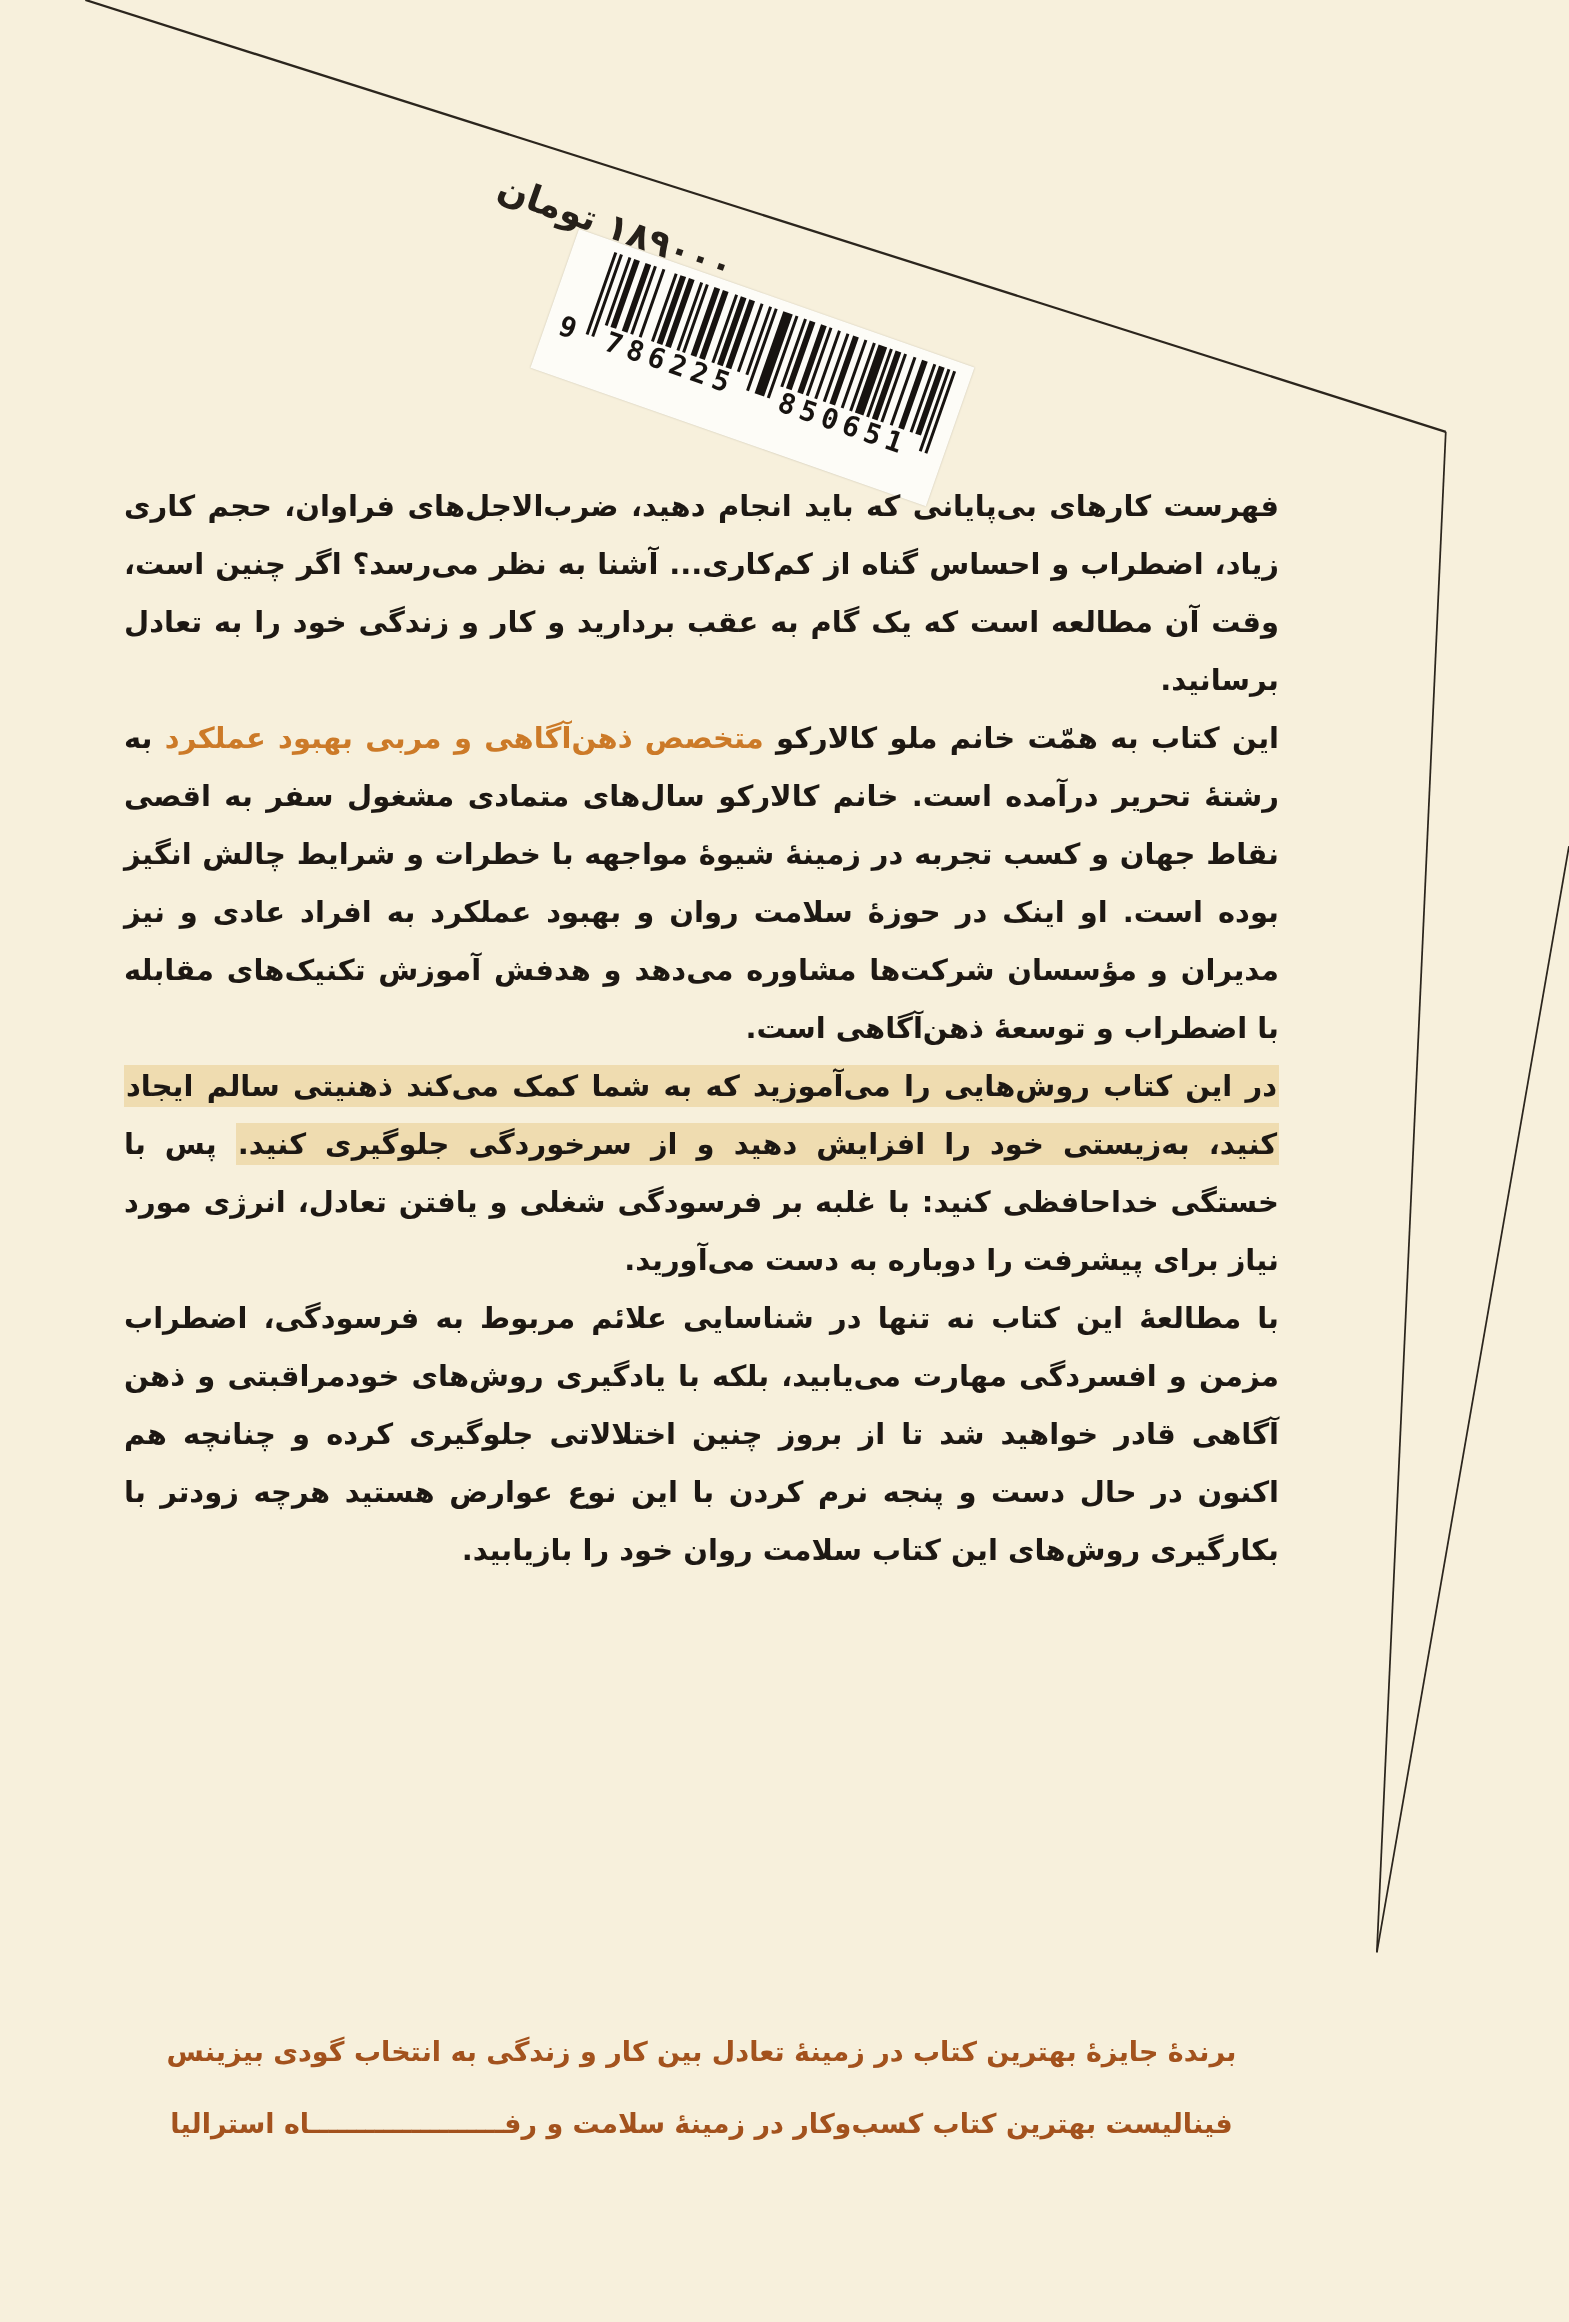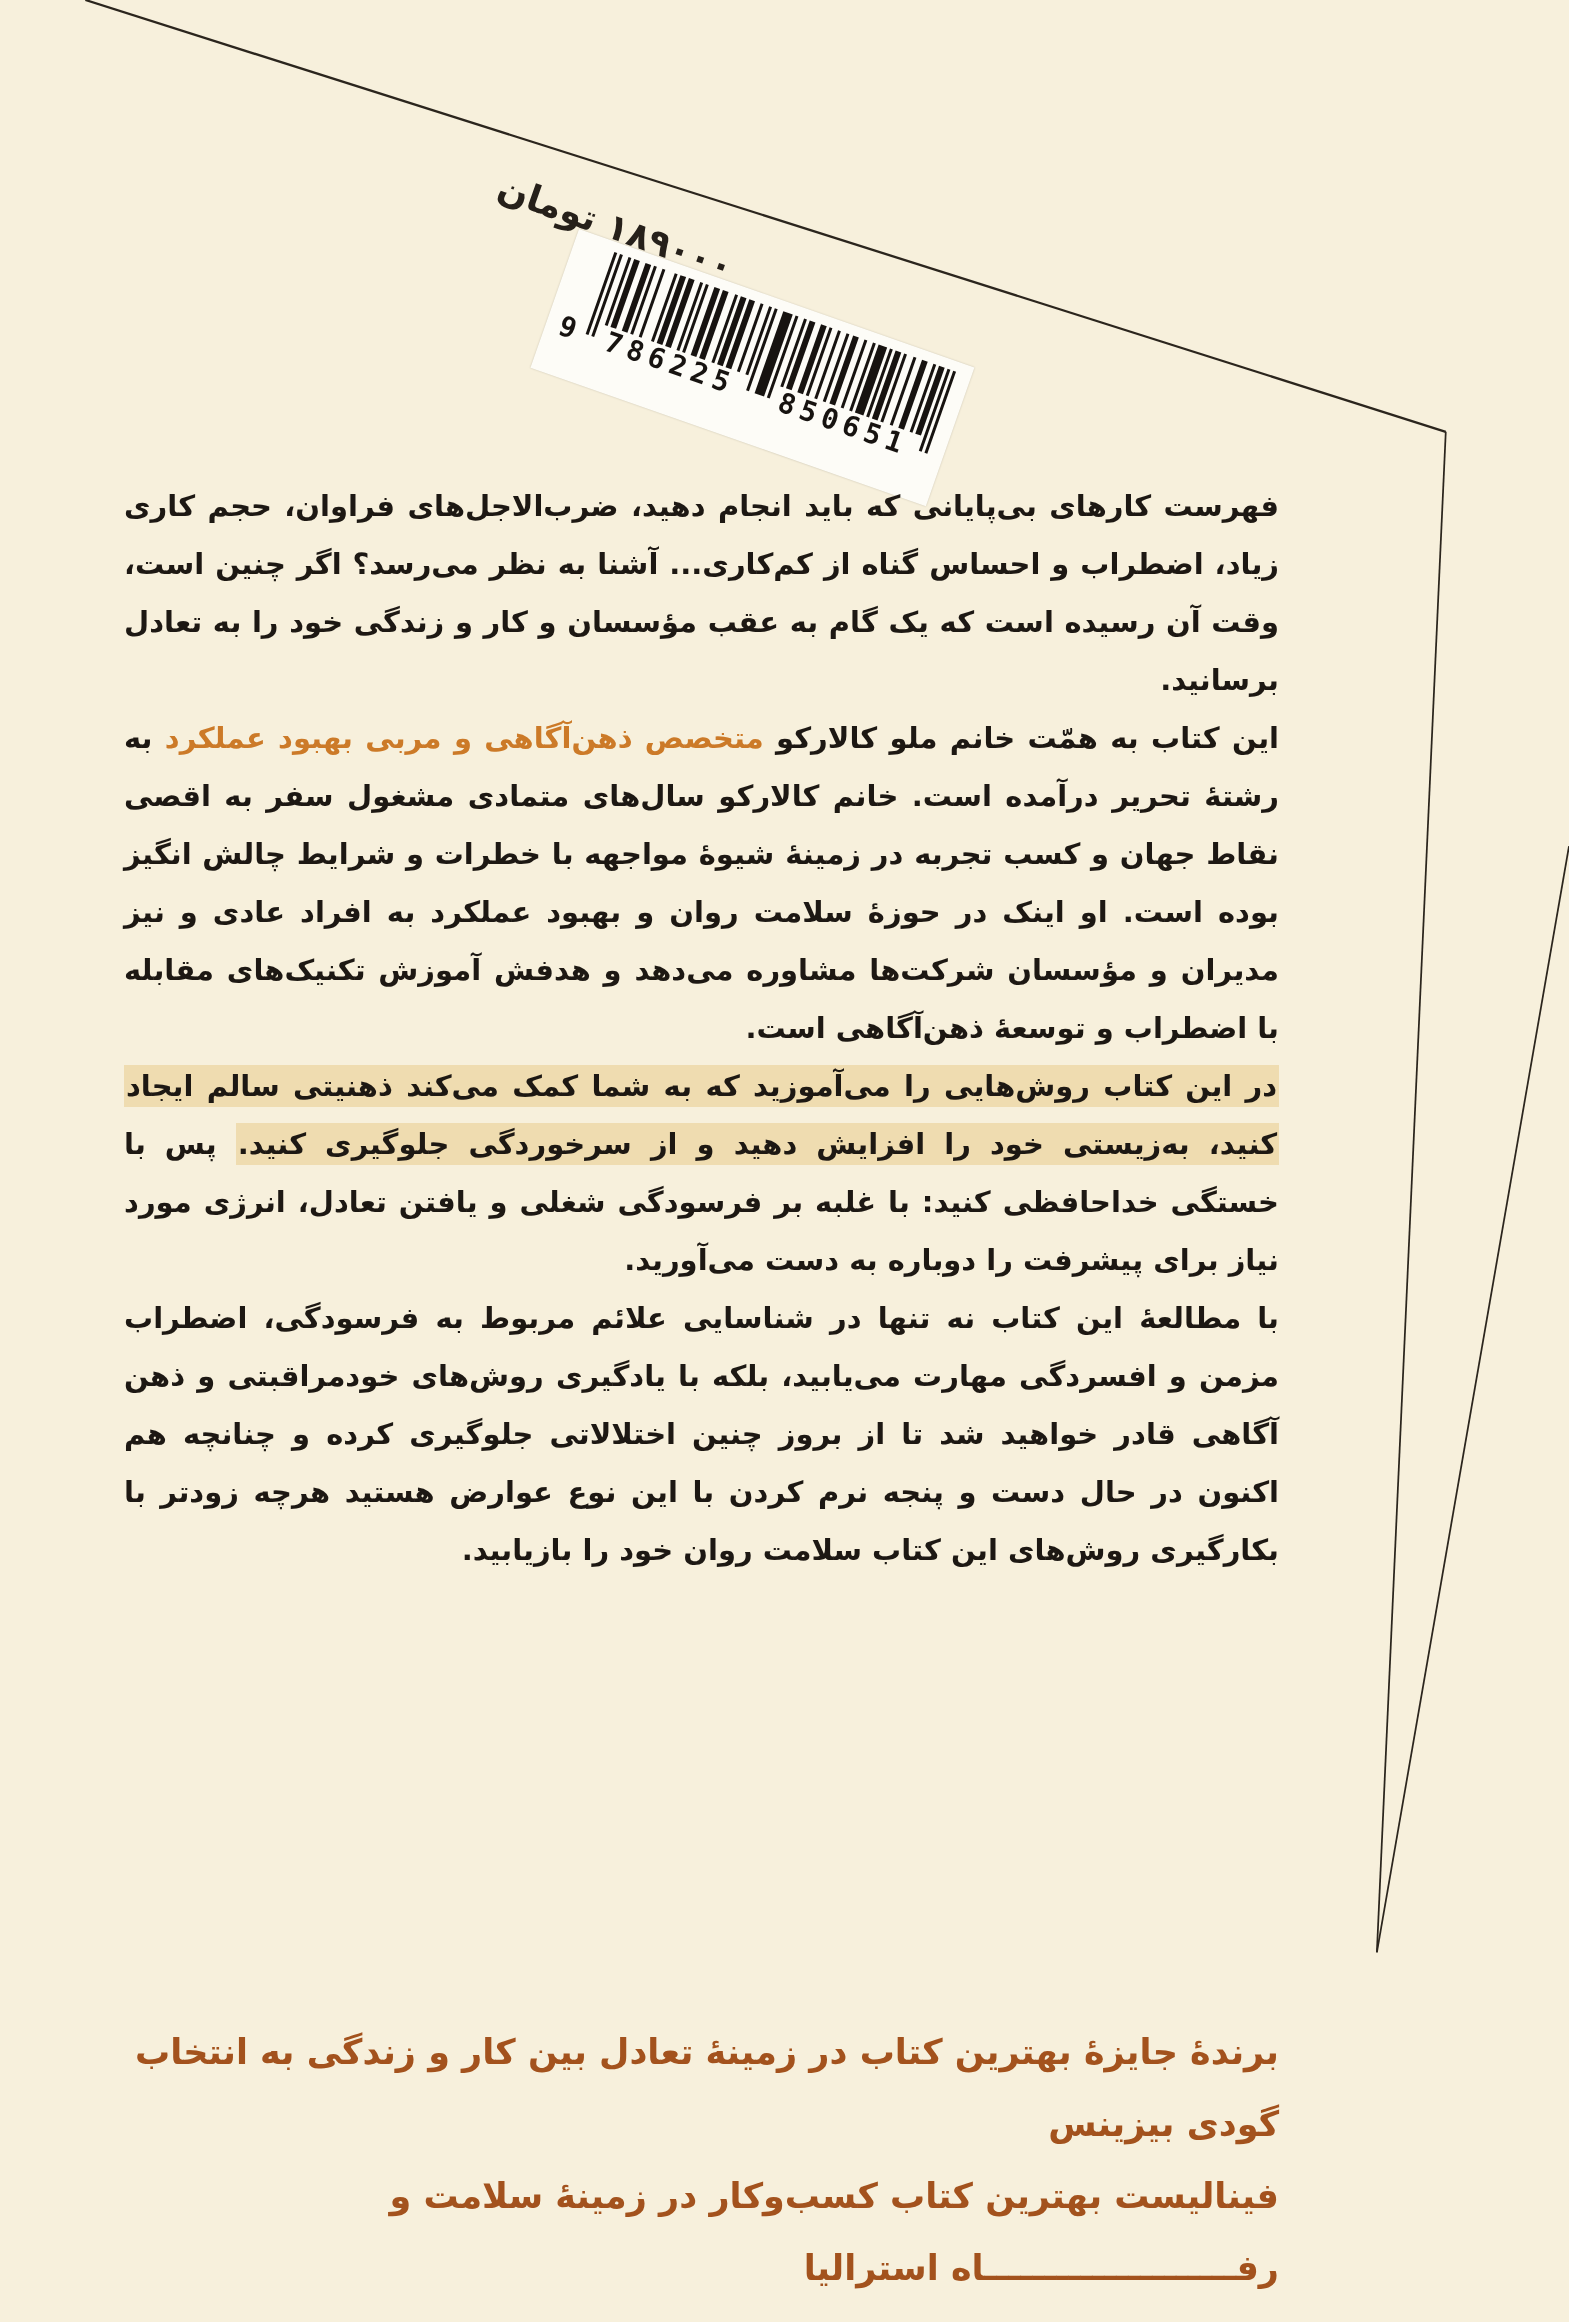--- a/index.html
+++ b/index.html
@@ -78,21 +78,22 @@
   .seg-gold{color:var(--accent-gold,#8f7122);}
   .seg-orange{color:var(--accent-orange,#cc7a28);}
   .seg-highlight{background:var(--highlight,#efdcb0);box-decoration-break:clone;-webkit-box-decoration-break:clone;padding:3.9px 1.9px;}
 
   
   .footer{
     position:absolute;
     left:124px;top:2016px;
     width:1155px;
     direction:rtl;
-    font-size:35px;font-weight:700;
+    text-align:center;
+    font-size:27px;font-weight:700;
     line-height:72px;
     color:var(--footer-orange,#a3521d);
   }
 </style>
 </head>
 <body>
 
 <div class="cover" style="--bg: #f7f0dc; --accent-gold: #8f7122; --accent-orange: #cc7a28; --highlight: #efdcb0; --footer-orange: #a3521d;">
 
   <svg class="fold-lines" viewBox="0 0 1617 2393" preserveAspectRatio="none" aria-hidden="true">
@@ -188,21 +189,21 @@
         <div class="bar guard" style="flex: 1 1 0px;"></div>
       </div>
     <div class="digits">
       <span class="d-prefix">9</span>
       <span class="d-group">786225</span>
       <span class="d-group">850651</span>
     </div>
   </div>
 
   <div class="text-block" id="paragraphs">
-      <p><span class="seg seg-plain">فهرست کارهای بی‌پایانی که باید انجام دهید، ضرب‌الاجل‌های فراوان، حجم کاری زیاد، اضطراب و احساس گناه از کم‌کاری... آشنا به نظر می‌رسد؟ اگر چنین است، وقت آن رسیده است که یک گام به عقب مؤسسان و کار و زندگی خود را به تعادل برسانید.</span></p>
+      <p><span class="seg seg-plain">فهرست کارهای بی‌پایانی که باید انجام دهید، ضرب‌الاجل‌های فراوان، حجم کاری زیاد، اضطراب و احساس گناه از کم‌کاری... آشنا به نظر می‌رسد؟ اگر چنین است، وقت آن مطالعه است که یک گام به عقب بردارید و کار و زندگی خود را به تعادل برسانید.</span></p>
       <p><span class="seg seg-plain">این کتاب به همّت خانم ملو کالارکو </span><span class="seg seg-orange">متخصص ذهن‌آگاهی و مربی بهبود عملکرد</span><span class="seg seg-plain"> به رشتهٔ تحریر درآمده است. خانم کالارکو سال‌های متمادی مشغول سفر به اقصی نقاط جهان و کسب تجربه در زمینهٔ شیوهٔ مواجهه با خطرات و شرایط چالش انگیز بوده است. او اینک در حوزهٔ سلامت روان و بهبود عملکرد به افراد عادی و نیز مدیران و مؤسسان شرکت‌ها مشاوره می‌دهد و هدفش آموزش تکنیک‌های مقابله با اضطراب و توسعهٔ ذهن‌آگاهی است.</span></p>
       <p><span class="seg seg-highlight">در این کتاب روش‌هایی را می‌آموزید که به شما کمک می‌کند ذهنیتی سالم ایجاد کنید، به‌زیستی خود را افزایش دهید و از سرخوردگی جلوگیری کنید.</span><span class="seg seg-plain"> پس با خستگی خداحافظی کنید: با غلبه بر فرسودگی شغلی و یافتن تعادل، انرژی مورد نیاز برای پیشرفت را دوباره به دست می‌آورید.</span></p>
       <p><span class="seg seg-plain">با مطالعهٔ این کتاب نه تنها در شناسایی علائم مربوط به فرسودگی، اضطراب مزمن و افسردگی مهارت می‌یابید، بلکه با یادگیری روش‌های خودمراقبتی و ذهن آگاهی قادر خواهید شد تا از بروز چنین اختلالاتی جلوگیری کرده و چنانچه هم اکنون در حال دست و پنجه نرم کردن با این نوع عوارض هستید هرچه زودتر با بکارگیری روش‌های این کتاب سلامت روان خود را بازیابید.</span></p>
     </div>
 
   <div class="footer">
     <div>برندهٔ جایزهٔ بهترین کتاب در زمینهٔ تعادل بین کار و زندگی به انتخاب گودی بیزینس</div>
     <div>فینالیست بهترین کتاب کسب‌وکار در زمینهٔ سلامت و رفـــــــــــــــــــــاه استرالیا</div>
   </div>
 

